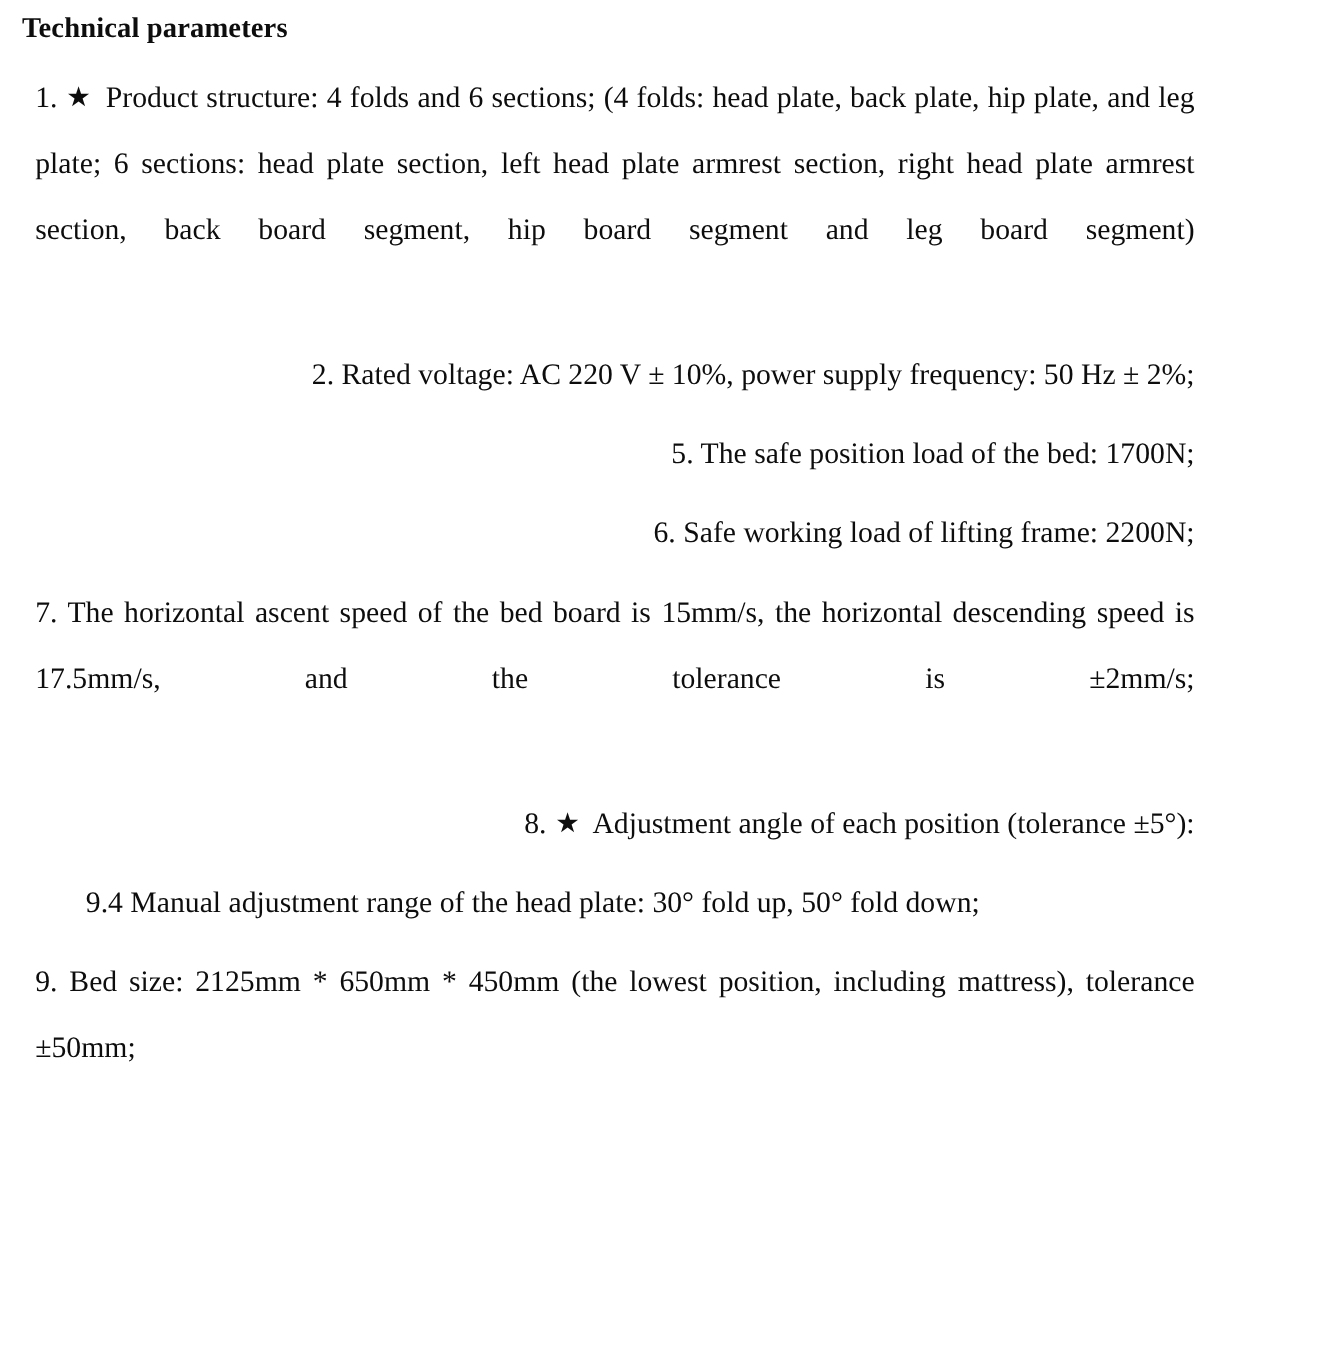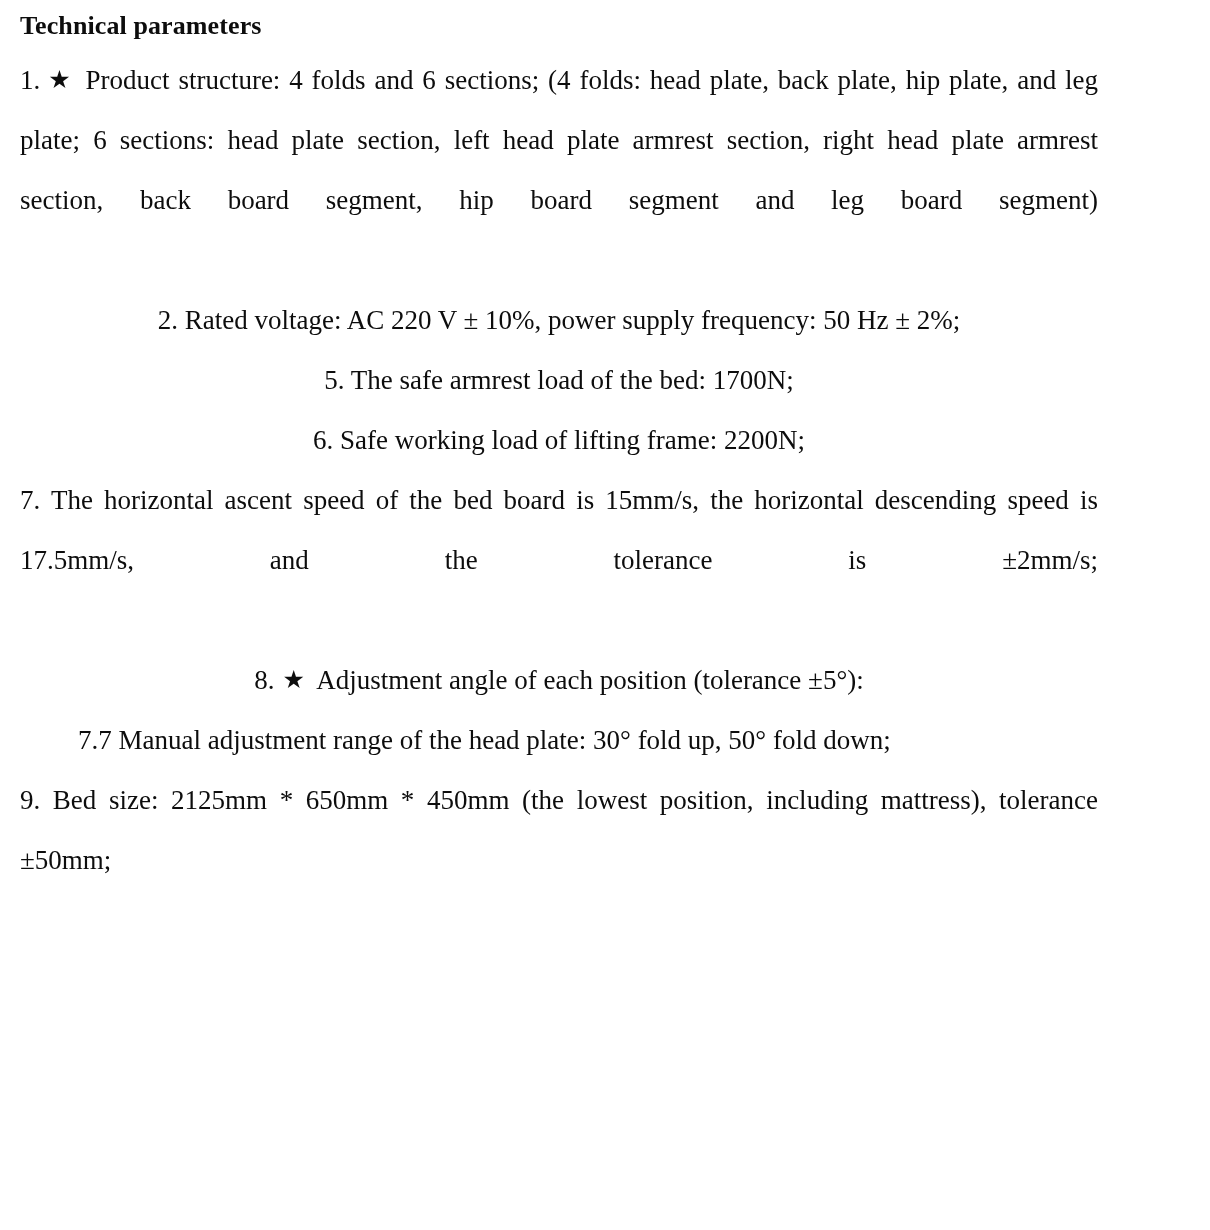--- a/index.html
+++ b/index.html
@@ -35,34 +35,34 @@
 
   .param-list {
     display: block;
   }
 
   .param-item {
     font-size: 27px;
     line-height: 60px;
     text-align: justify;
     text-justify: inter-word;
-    margin: 0;
+    margin: 12px;
     padding: 0;
     white-space: normal;
   }
 
   
   .param-item::after {
     content: "";
     display: inline-block;
     width: 100%;
   }
 
   .param-item.no-justify {
-    text-align: center;
+    text-align: right;
   }
   .param-item.no-justify::after {
     content: none;
     display: none;
   }
 
   .sub-item {
     font-size: 27px;
     line-height: 60px;
     text-align: left;
@@ -85,21 +85,21 @@
 </head>
 <body>
 
 <div class="page">
 
   <h1 class="doc-heading">Technical parameters</h1>
 
   <div class="param-list" id="param-list">
       <p class="param-item"><span class="num">1.</span><span class="star">★</span> <span>Product structure: 4 folds and 6 sections; (4 folds: head plate, back plate, hip plate, and leg plate; 6 sections: head plate section, left head plate armrest section, right head plate armrest section, back board segment, hip board segment and leg board segment)</span></p>
       <p class="param-item no-justify"><span class="num">2.</span> <span>Rated voltage: AC 220 V ± 10%, power supply frequency: 50 Hz ± 2%;</span></p>
-      <p class="param-item no-justify"><span class="num">5.</span> <span>The safe armrest load of the bed: 1700N;</span></p>
+      <p class="param-item no-justify"><span class="num">5.</span> <span>The safe position load of the bed: 1700N;</span></p>
       <p class="param-item no-justify"><span class="num">6.</span> <span>Safe working load of lifting frame: 2200N;</span></p>
       <p class="param-item"><span class="num">7.</span> <span>The horizontal ascent speed of the bed board is 15mm/s, the horizontal descending speed is 17.5mm/s, and the tolerance is ±2mm/s;</span></p>
       <p class="param-item no-justify"><span class="num">8.</span><span class="star">★</span> <span>Adjustment angle of each position (tolerance ±5°):</span></p>
-      <p class="sub-item">7.7 Manual adjustment range of the head plate: 30° fold up, 50° fold down;</p>
+      <p class="sub-item">9.4 Manual adjustment range of the head plate: 30° fold up, 50° fold down;</p>
       <p class="param-item"><span class="num">9.</span> <span>Bed size: 2125mm * 650mm * 450mm (the lowest position, including mattress), tolerance ±50mm;</span></p>
     </div>
 
 </div>
 
 </body></html>

